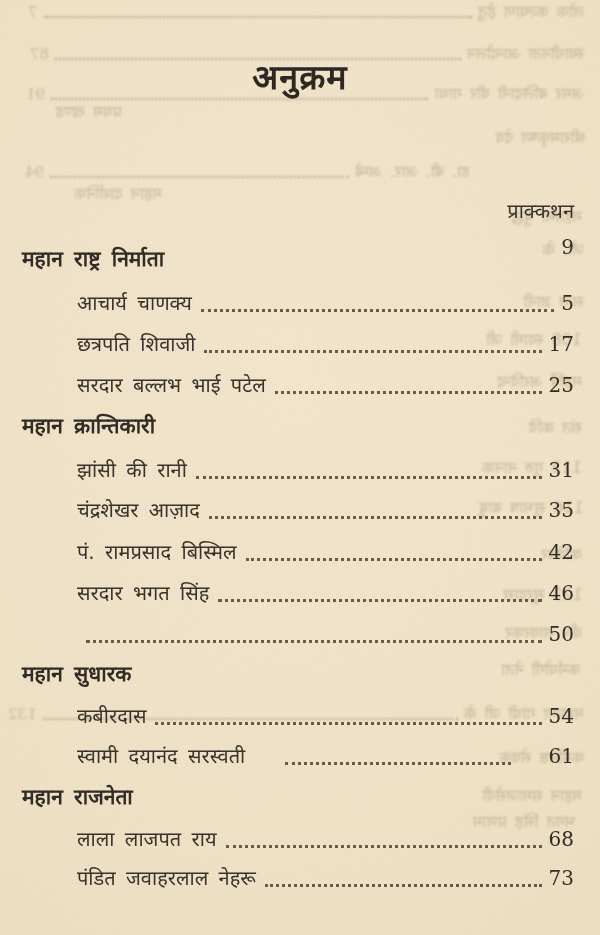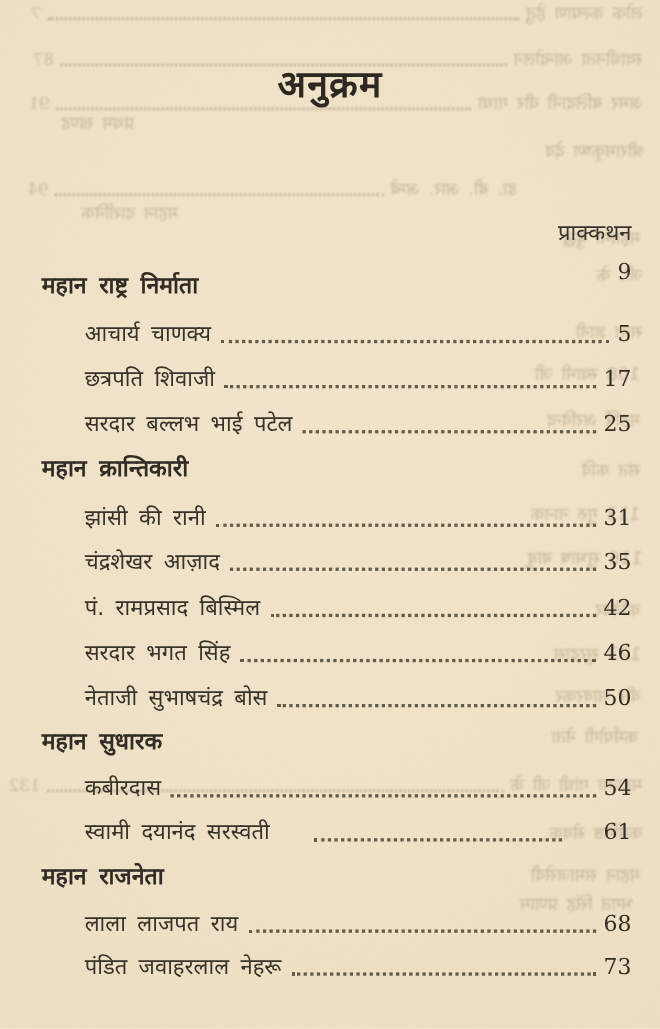--- a/index.html
+++ b/index.html
@@ -41,21 +41,21 @@
   }
   .toc-row .entry-label{flex:0 0 auto;white-space:nowrap;}
   .toc-row .leader{flex:1 1 auto;border-bottom:3px dotted #45402f;margin:0 7px 5px 9px;opacity:0.82;}
   .toc-row .pagenum{
     flex:0 0 auto;font-family:"DejaVu Serif","Liberation Serif",serif;
     font-size:20px;color:#322e26;
   }
   .toc-section{
     position:absolute;left:22px;height:30px;
     font-size:21px;line-height:28px;font-weight:bold;color:#312d26;
-    white-space:nowrap;word-spacing:4px;margin-left:16px;
+    white-space:nowrap;word-spacing:4px;
   }
 </style>
 </head>
 <body>
 
 <div class="paper"></div>
 
 <svg class="grain" width="600" height="935">
   <filter id="grainF">
     <feTurbulence type="fractalNoise" baseFrequency="0.8" numOctaves="2" stitchTiles="stitch"></feTurbulence>
@@ -184,21 +184,20 @@
       <span class="entry-label">पं. रामप्रसाद बिस्मिल</span>
       <span class="leader"></span>
       <span class="pagenum">42</span>
     </div>
     <div class="toc-row" style="top: 577px;">
       <span class="entry-label">सरदार भगत सिंह</span>
       <span class="leader"></span>
       <span class="pagenum">46</span>
     </div>
     <div class="toc-row" style="top: 618px;">
-      <span class="entry-label">नेताजी सुभाषचंद्र बोस</span>
       <span class="leader"></span>
       <span class="pagenum">50</span>
     </div>
     <div class="toc-section" style="top: 660px;">महान सुधारक</div>
     <div class="toc-row" style="top: 700px;">
       <span class="entry-label">कबीरदास</span>
       <span class="leader"></span>
       <span class="pagenum">54</span>
     </div>
     <div class="toc-row" style="top: 740px; gap: 31px;">

